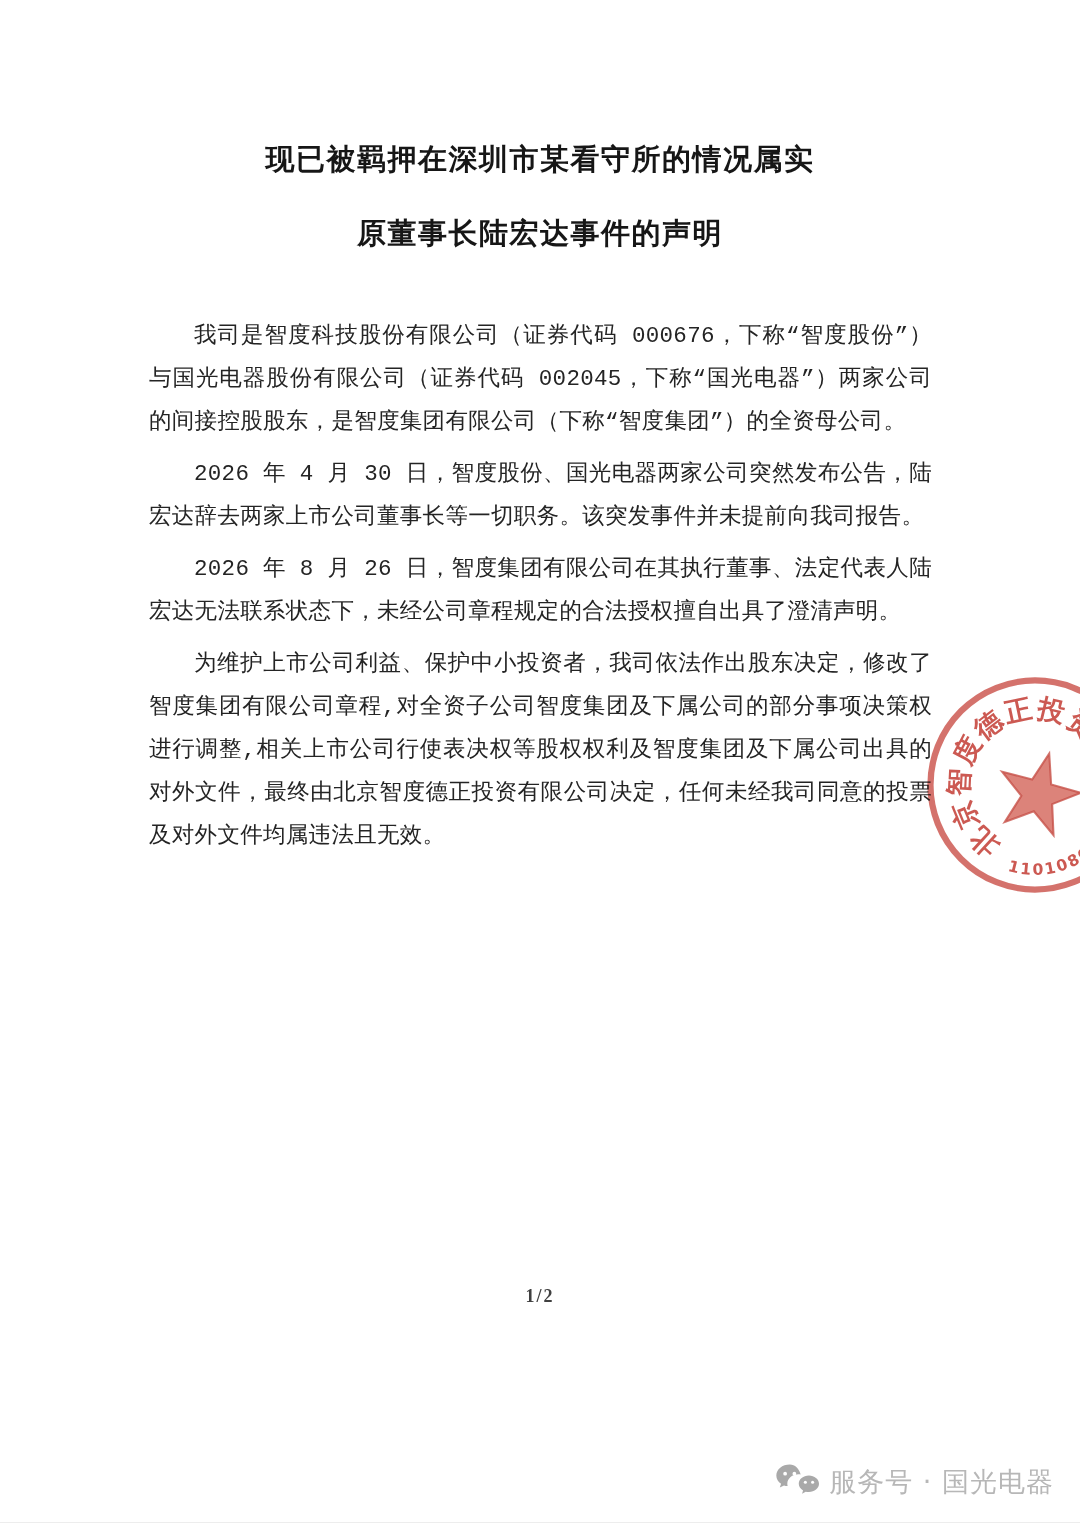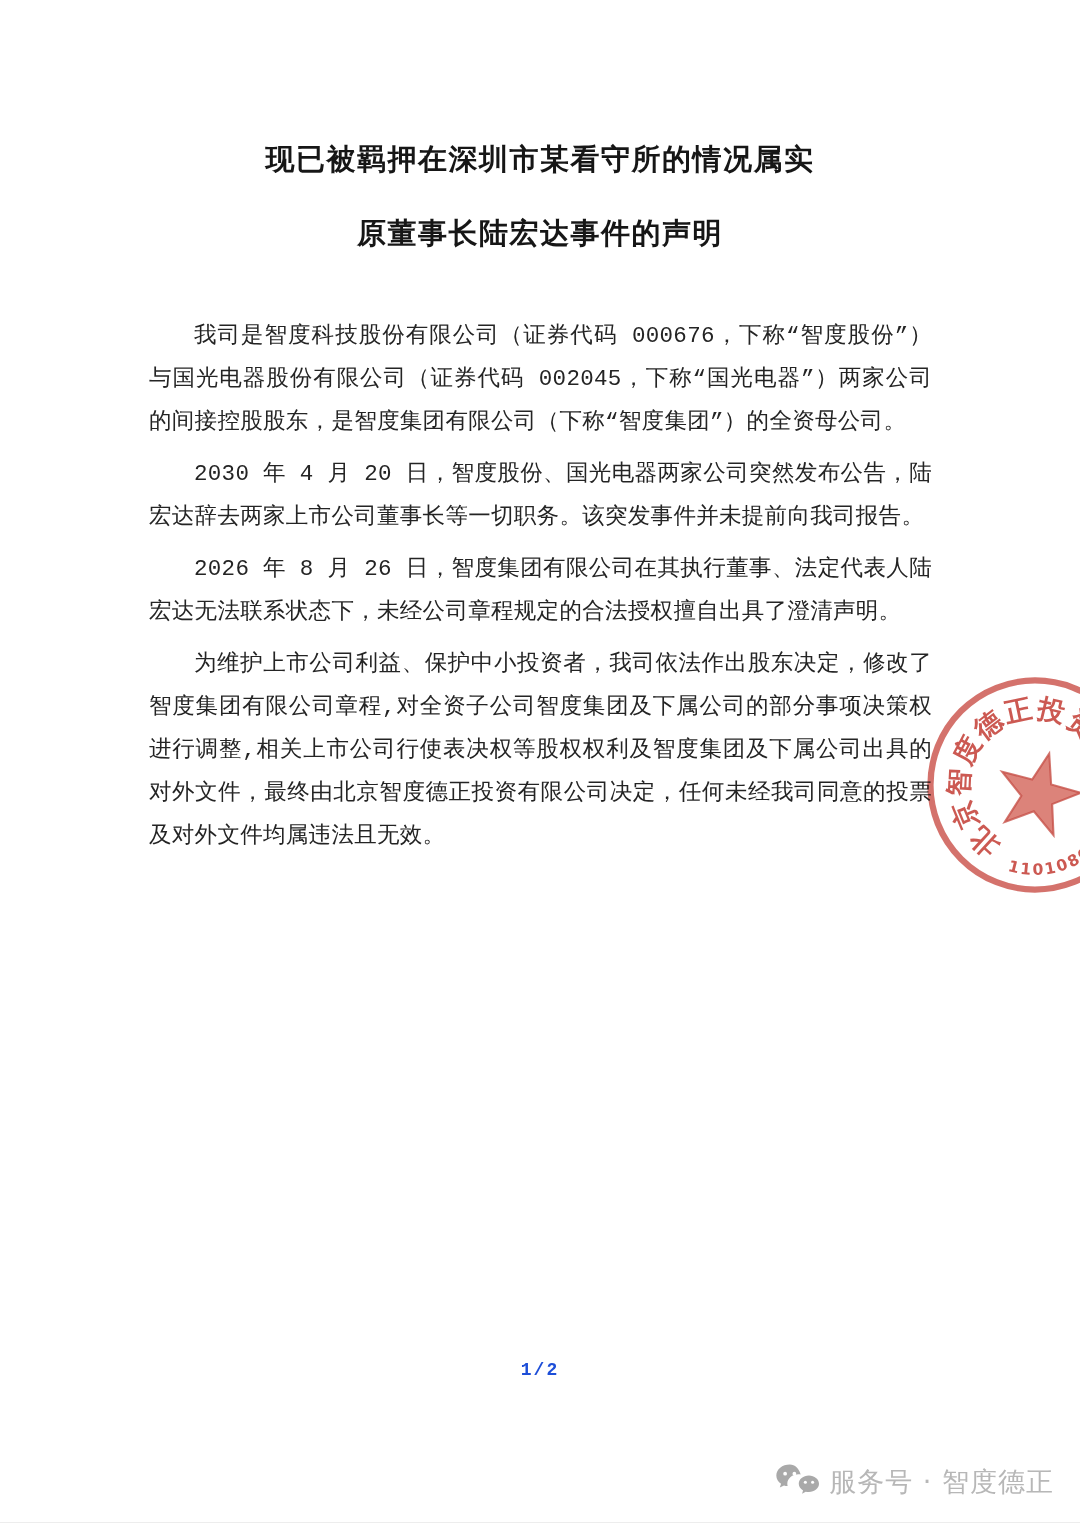--- a/index.html
+++ b/index.html
@@ -27,24 +27,24 @@
     margin:0 0 9px 0;
     font-size:22.5px;line-height:43px;
     color:#242424;
     text-indent:2em;
     text-align:justify;
     text-justify:inter-ideograph;
     letter-spacing:0.3px;
     font-family:Liberation Mono, monospace;
   }
   .page-number{
-    position:absolute;left:0;top:1360px;width:1080px;
+    position:absolute;left:0;top:1286px;width:1080px;
     text-align:center;
-    font-family:Liberation Mono, monospace;
-    font-size:18px;font-weight:700;color:#1d4ed8;letter-spacing:2px;
+    font-family:Liberation Serif, serif;
+    font-size:18px;font-weight:700;color:#404040;letter-spacing:2px;
   }
   
   .seal{
     position:absolute;left:920px;top:670px;width:230px;height:230px;
     mix-blend-mode:multiply;
     opacity:.88;
     pointer-events:none;
   }
   .seal svg{width:100%;height:100%;}
   .seal .rim{fill:none;stroke:#c5423a;stroke-width:6;stroke-opacity:.85;}
@@ -75,21 +75,21 @@
 </head>
 <body>
 
 <div class="doc-page">
 
   <div class="doc-title line1">现已被羁押在深圳市某看守所的情况属实</div>
   <div class="doc-title line2">原董事长陆宏达事件的声明</div>
 
   <div class="doc-body">
     <p>我司是智度科技股份有限公司（证券代码 000676，下称“智度股份”）与国光电器股份有限公司（证券代码 002045，下称“国光电器”）两家公司的间接控股股东，是智度集团有限公司（下称“智度集团”）的全资母公司。</p>
-    <p>2030 年 4 月 20 日，智度股份、国光电器两家公司突然发布公告，陆宏达辞去两家上市公司董事长等一切职务。该突发事件并未提前向我司报告。</p>
+    <p>2026 年 4 月 30 日，智度股份、国光电器两家公司突然发布公告，陆宏达辞去两家上市公司董事长等一切职务。该突发事件并未提前向我司报告。</p>
     <p>2026 年 8 月 26 日，智度集团有限公司在其执行董事、法定代表人陆宏达无法联系状态下，未经公司章程规定的合法授权擅自出具了澄清声明。</p>
     <p>为维护上市公司利益、保护中小投资者，我司依法作出股东决定，修改了智度集团有限公司章程,对全资子公司智度集团及下属公司的部分事项决策权进行调整,相关上市公司行使表决权等股权权利及智度集团及下属公司出具的对外文件，最终由北京智度德正投资有限公司决定，任何未经我司同意的投票及对外文件均属违法且无效。</p>
   </div>
 
   <div class="page-number">1/2</div>
 
   <div class="seal">
     <svg viewBox="0 0 220 220" aria-hidden="true">
       <defs>
         <path id="sealArcTop" d="M 78 165.4 A 64 64 0 1 1 168 82.9" fill="none"></path>
@@ -110,17 +110,17 @@
     <svg viewBox="0 0 40 34" aria-hidden="true">
 
       <path class="wechat-fill" d="M13.5 1.2 C6.6 1.2 1.2 5.6 1.2 11.1 c0 3.1 1.7 5.8 4.3 7.6 l-1.1 3.4 3.8-2 c1 .3 2.1 .5 3.3 .6 -.2-.7-.3-1.4-.3-2.1 0-4.8 4.6-8.6 10.3-8.6 .6 0 1.2 0 1.8 .1 C22 5 18.1 1.2 13.5 1.2 Z"></path>
       <circle cx="9.2" cy="9.4" r="1.7" fill="#ffffff"></circle>
       <circle cx="17.6" cy="9.4" r="1.7" fill="#ffffff"></circle>
 
       <path class="wechat-fill" d="M21.6 18.7 c0-4.2 4.1-7.5 9.2-7.5 5 0 9.2 3.3 9.2 7.5 0 4.1-4.1 7.5-9.2 7.5 -1 0-2-.1-2.9-.4 l-3.3 1.8 .9-2.9 c-2.4-1.4-3.9-3.6-3.9-6 Z"></path>
       <circle cx="27.6" cy="17.3" r="1.4" fill="#ffffff"></circle>
       <circle cx="34.2" cy="17.3" r="1.4" fill="#ffffff"></circle>
     </svg>
-    <span>服务号 · 智度德正</span>
+    <span>服务号 · 国光电器</span>
   </div>
 
   <div class="bottom-edge"></div>
 </div>
 
 </body></html>

